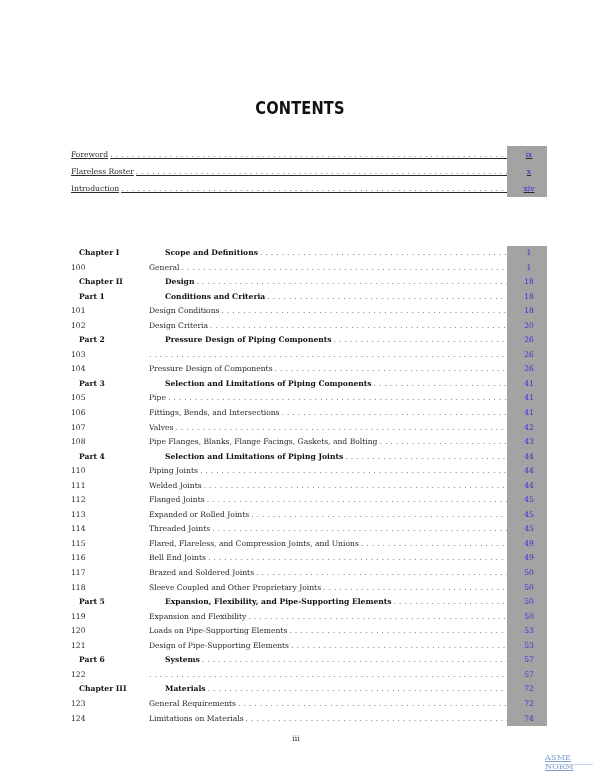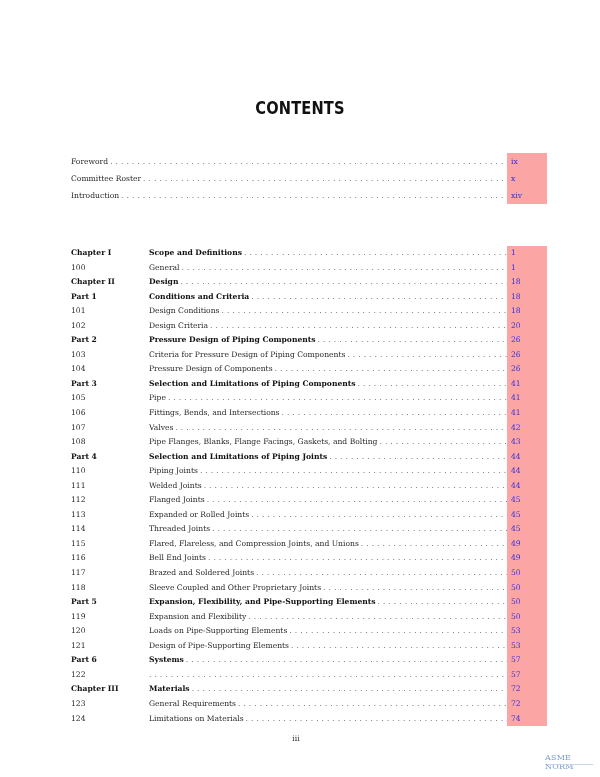--- a/index.html
+++ b/index.html
@@ -7,46 +7,46 @@
          font-family: "DejaVu Serif", serif; color: #2a2a2a; }
   .page-title { position: absolute; top: 98px; left: 0; width: 600px; text-align: center;
          font-family: "DejaVu Sans", sans-serif; font-weight: bold; font-size: 17px;
          letter-spacing: 0.2px; color: #111; transform: scaleX(0.86); }
   .toc { position: absolute; left: 71px; width: 476px; }
   .row { position: relative; display: flex; align-items: baseline; font-size: 7.6px;
          white-space: nowrap; overflow: hidden; }
   .front .row { height: 17px; line-height: 17px; }
   .main .row { height: 14.55px; line-height: 14.55px; }
   .num { width: 78px; flex: 0 0 78px; }
-  .row.bold .num, .row.bold .title { font-weight: bold; color: #111; }
+  .row.bold .num, .row.bold .title { font-weight: bold; color: #111; margin-left: 8px; }
   .title { flex: 0 0 auto; padding-right: 2px; background: #fff; position: relative; z-index: 1; }
   .leader { flex: 1 1 auto; overflow: hidden; color: #444; letter-spacing: 2.6px; font-weight: normal; }
   .leader::before { content: ". . . . . . . . . . . . . . . . . . . . . . . . . . . . . . . . . . . . . . . . . . . . . . . . . . . . . . . . . . . . . . . . . . . . . . . . . . . . . . . . . . . . . . . . . . . . . . . . . . . . . . . ."; letter-spacing: 0; word-spacing: 0.6px; }
-  .page { flex: 0 0 36px; text-align: left; color: #3333dd; font-weight: normal; padding-left: 4px; background: #fca5a5; }
+  .page { flex: 0 0 36px; text-align: center; color: #3333dd; font-weight: normal; padding-left: 4px; background: #a3a3a3; }
   .row.bold .page { font-weight: normal; }
   .folio { position: absolute; top: 734px; left: 0; width: 592px; text-align: center;
            font-size: 7.6px; color: #333; }
   .watermark { position: absolute; left: 545px; top: 753px; font-family: "DejaVu Serif", serif;
-           font-size: 8px; color: #7aa0cc; letter-spacing: 0.2px; }
+           font-size: 8px; color: #7aa0cc; letter-spacing: 0.2px; text-decoration: underline; }
   .watermark-sub { position: absolute; left: 547px; top: 764px; width: 46px; height: 2px;
            border-top: 1px solid #c6d6ea; }
 </style>
 </head>
 <body>
 
 <div class="page-title">CONTENTS</div>
 
-<div class="toc front" style="top:153px;" id="front">
+<div class="toc front" style="top:146px;text-decoration:underline;" id="front">
     <div class="row">
       <span class="title">Foreword</span>
       <span class="leader"></span>
       <span class="page">ix</span>
     </div>
     <div class="row">
-      <span class="title">Committee Roster</span>
+      <span class="title">Flareless Roster</span>
       <span class="leader"></span>
       <span class="page">x</span>
     </div>
     <div class="row">
       <span class="title">Introduction</span>
       <span class="leader"></span>
       <span class="page">xiv</span>
     </div>
   </div>
 <div class="toc main" style="top:246px;" id="main">
@@ -87,21 +87,20 @@
       <span class="page">20</span>
     </div>
     <div class="row bold">
       <span class="num">Part 2</span>
       <span class="title">Pressure Design of Piping Components</span>
       <span class="leader"></span>
       <span class="page">26</span>
     </div>
     <div class="row">
       <span class="num">103</span>
-      <span class="title">Criteria for Pressure Design of Piping Components</span>
       <span class="leader"></span>
       <span class="page">26</span>
     </div>
     <div class="row">
       <span class="num">104</span>
       <span class="title">Pressure Design of Components</span>
       <span class="leader"></span>
       <span class="page">26</span>
     </div>
     <div class="row bold">

